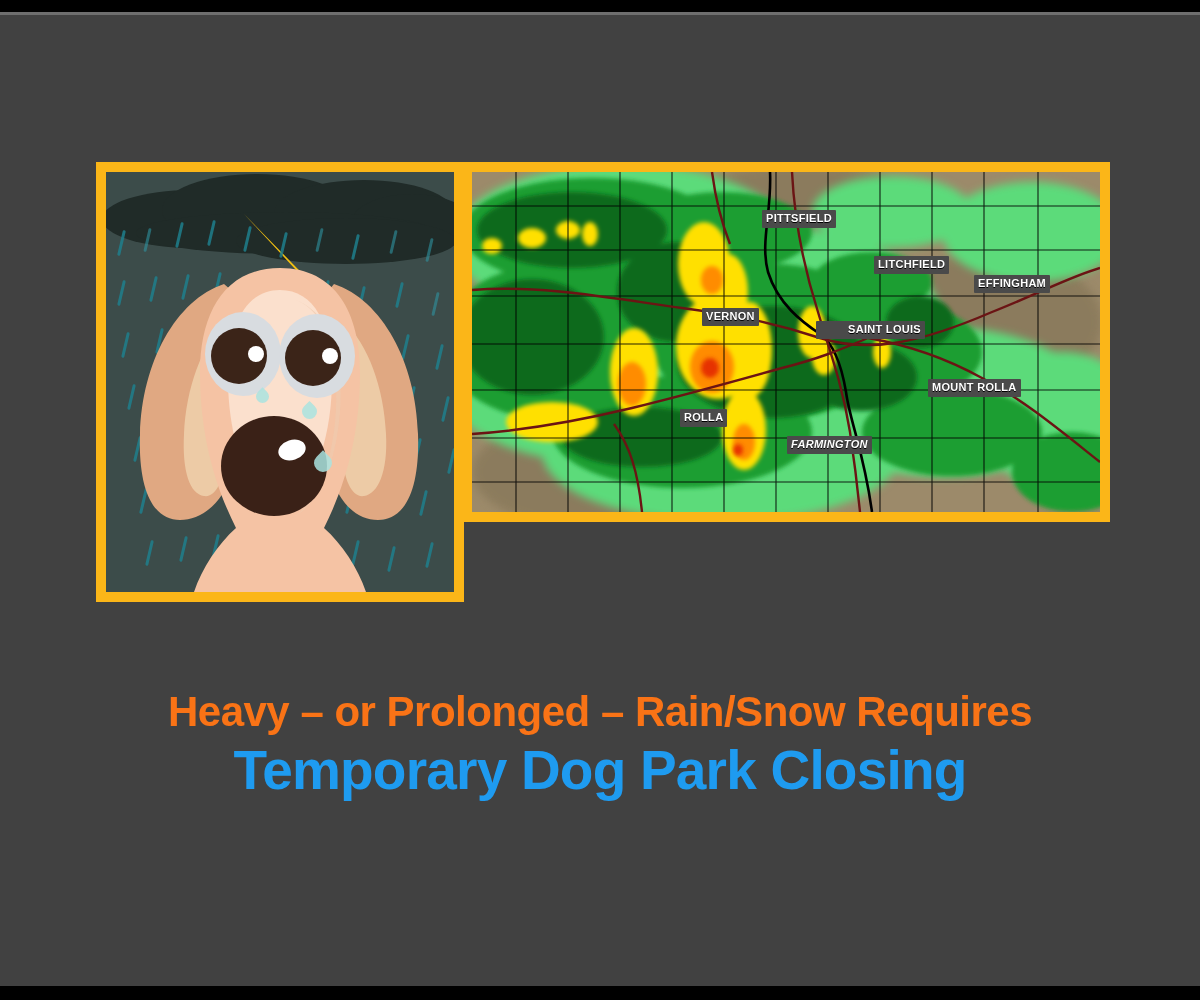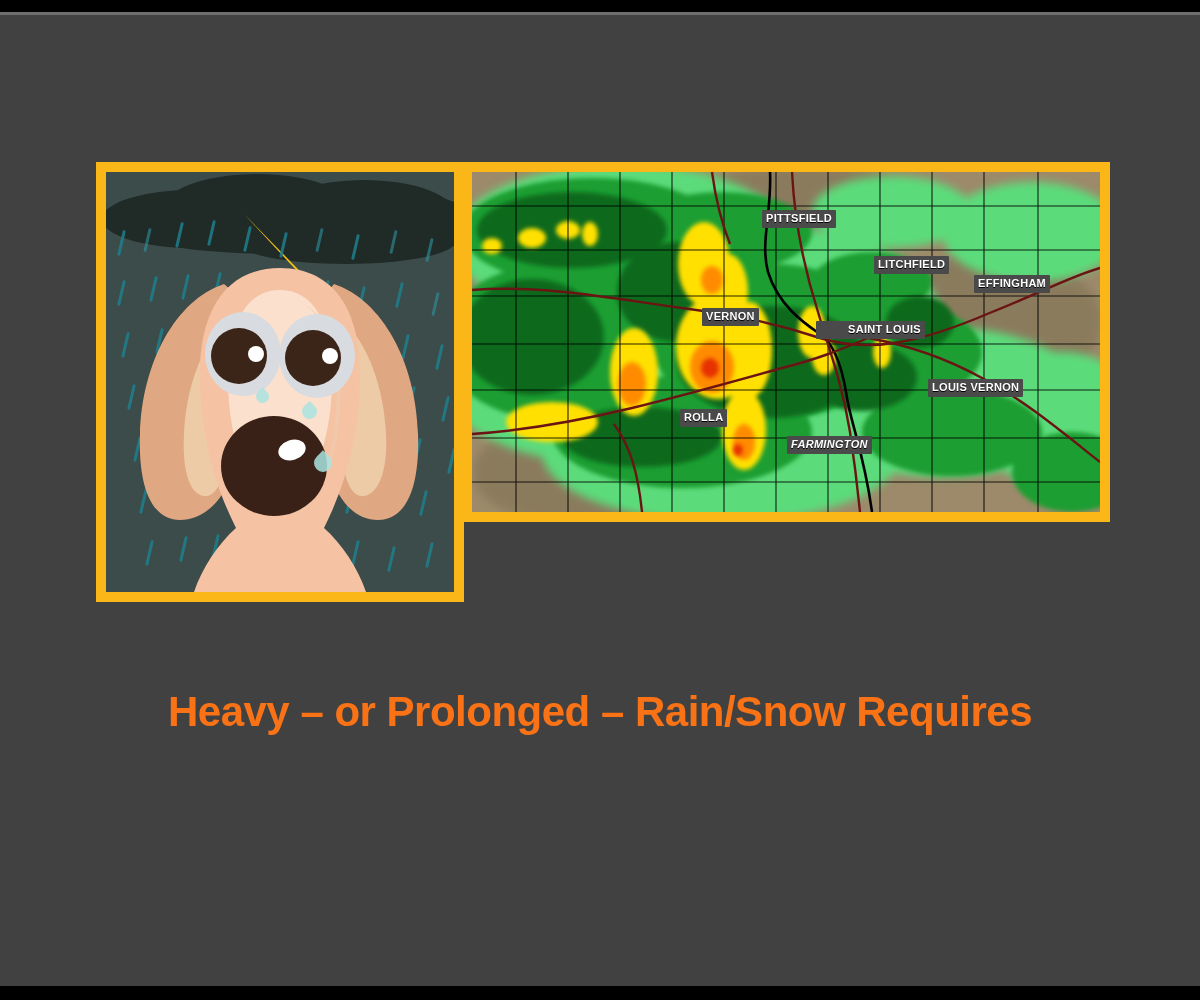--- a/index.html
+++ b/index.html
@@ -312,25 +312,26 @@
             <path d="M240,0 C244,30 250,52 258,72"></path>
             <path d="M170,340 C166,300 158,274 142,252"></path>
           </g>
         </svg>
 
         <div class="city" style="left:290px; top:38px;">PITTSFIELD</div>
         <div class="city" style="left:402px; top:84px;">LITCHFIELD</div>
         <div class="city" style="left:502px; top:103px;">EFFINGHAM</div>
         <div class="city" style="left:230px; top:136px;">VERNON</div>
         <div class="city" style="left:344px; top:149px;padding-left:32px;">SAINT LOUIS</div>
-        <div class="city" style="left:456px; top:207px;">LOUIS VERNON</div>
+        <div class="city" style="left:456px; top:207px;">MOUNT ROLLA</div>
         <div class="city" style="left:208px; top:237px;">ROLLA</div>
         <div class="city" style="left:315px; top:264px;font-style:italic;">FARMINGTON</div>
       </div>
     </div>
 
 
     <div class="headline">
       <span class="l1">Heavy – or Prolonged – Rain/Snow Requires</span>
+      <span class="l2">Temporary Dog Park Closing</span>
     </div>
 
   </div>
 </div>
 
 </body></html>

